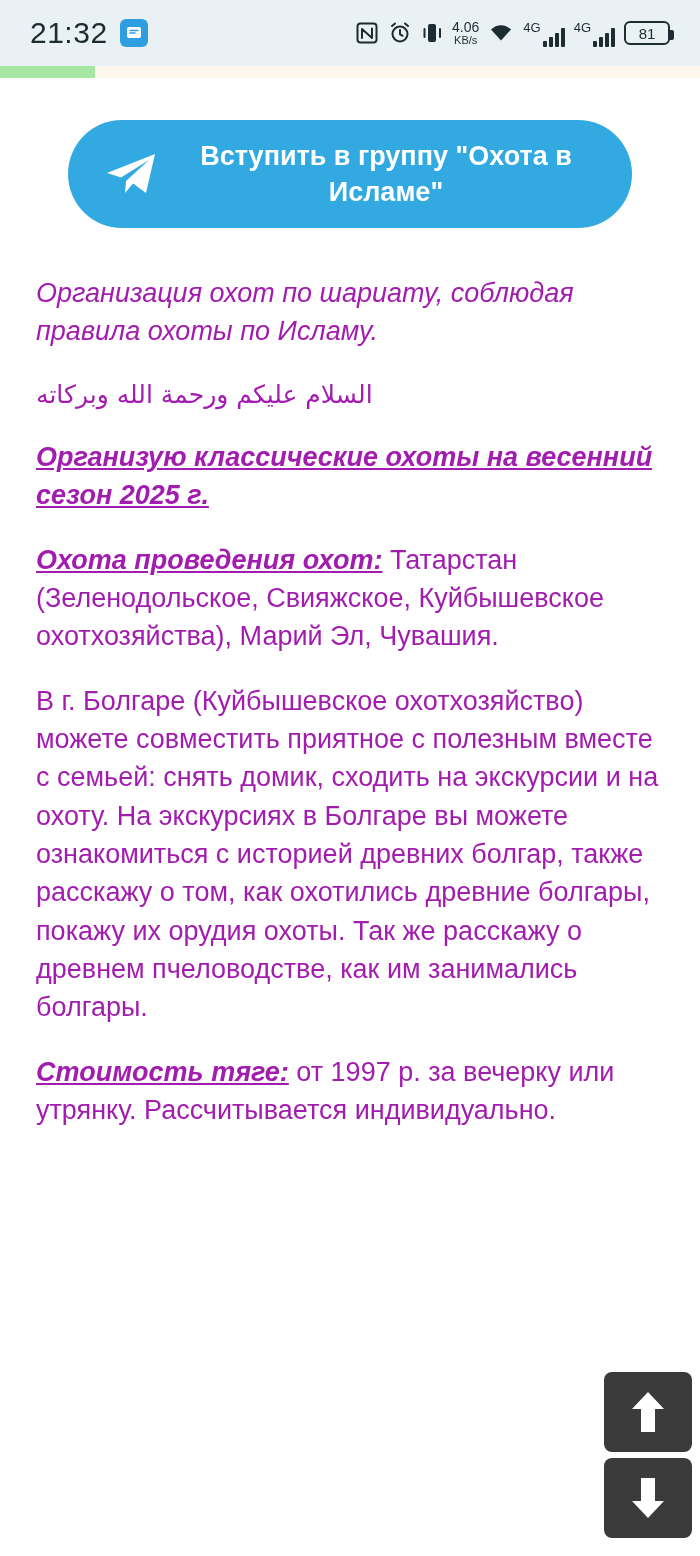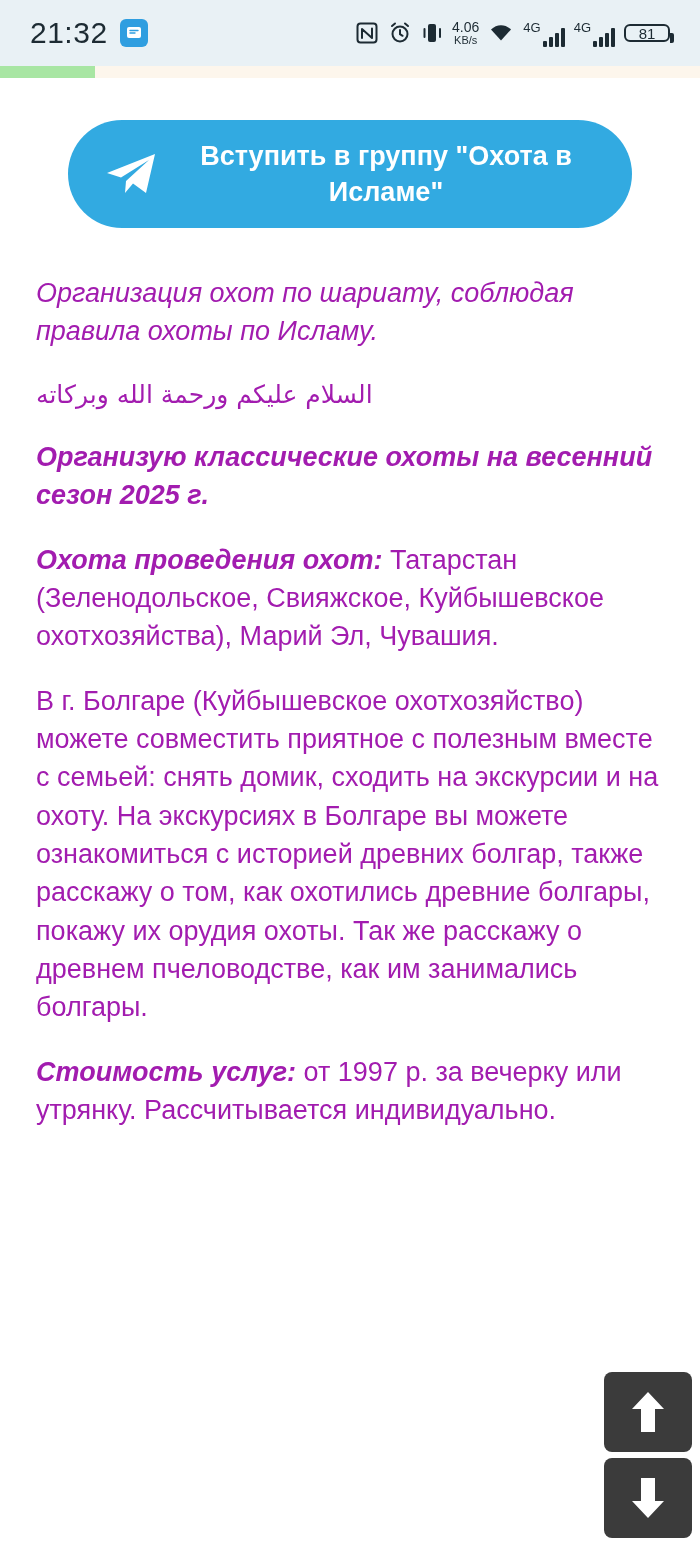--- a/index.html
+++ b/index.html
@@ -59,21 +59,21 @@
   .net-label { font-size: 13px; color: #1d2b33; align-self: flex-start; margin-bottom: 12px;}
   .bars { display: flex; align-items: flex-end; gap: 2px; height: 20px; }
   .bars i { width: 4px; background: #1d2b33; display: block; border-radius: 1px;}
   .bars i:nth-child(1){ height: 6px; }
   .bars i:nth-child(2){ height: 10px; }
   .bars i:nth-child(3){ height: 14px; }
   .bars i:nth-child(4){ height: 19px; }
   .battery {
     border: 2px solid #1d2b33;
     border-radius: 6px;
-    width: 46px; height: 18px;
+    width: 46px; height: 24px;
     display: flex; align-items: center; justify-content: center;
     position: relative;
     font-size: 15px;
     color: #1d2b33;
   }
   .battery:after {
     content: "";
     position: absolute;
     right: -6px; top: 7px;
     width: 4px; height: 10px;
@@ -133,21 +133,21 @@
 
   .body-text {
     margin-top: 46px;
     color: #a21caf;
     font-size: 27px;
     line-height: 1.42;
   }
   .p { margin-bottom: 26px; }
   .p.tight { margin-bottom: 22px; }
   .ital { font-style: italic; }
-  .bi { font-style: italic; font-weight: bold; }
+  .bi { font-style: italic; font-weight: bold; text-decoration: underline; }
   .arabic {
     font-family: "DejaVu Sans", sans-serif;
     direction: rtl;
     text-align: left;
     font-size: 25px;
   }
   .arabic-row { display: flex; justify-content: flex-start; }
   .arabic-row > span { direction: rtl; unicode-bidi: isolate; }
 
   
@@ -265,21 +265,21 @@
     <p class="p bi">Организую классические охоты на весенний сезон 2025 г.</p>
 
 
     <p class="p">
       <span class="bi">Охота проведения охот:</span><span> Татарстан (Зеленодольское, Свияжское, Куйбышевское охотхозяйства), Марий Эл, Чувашия.</span>
     </p>
 
     <p class="p">В г. Болгаре (Куйбышевское охотхозяйство) можете совместить приятное с полезным вместе с семьей: снять домик, сходить на экскурсии и на охоту. На экскурсиях в Болгаре вы можете ознакомиться с историей древних болгар, также расскажу о том, как охотились древние болгары, покажу их орудия охоты. Так же расскажу о древнем пчеловодстве, как им занимались болгары.</p>
 
     <p class="p">
-      <span class="bi">Стоимость услуг:</span><span> от 1997 р. за вечерку или утрянку. Рассчитывается индивидуально.</span>
+      <span class="bi">Стоимость тяге:</span><span> от 1997 р. за вечерку или утрянку. Рассчитывается индивидуально.</span>
     </p>
 
   </div>
 
   <div class="scroll-btns">
     <div class="scroll-btn">
       <span>
         <svg width="42" height="46" viewBox="0 0 42 46">
           <path d="M21 3l16 17h-9v23H14V20H5z" fill="#ffffff"></path>
         </svg>

